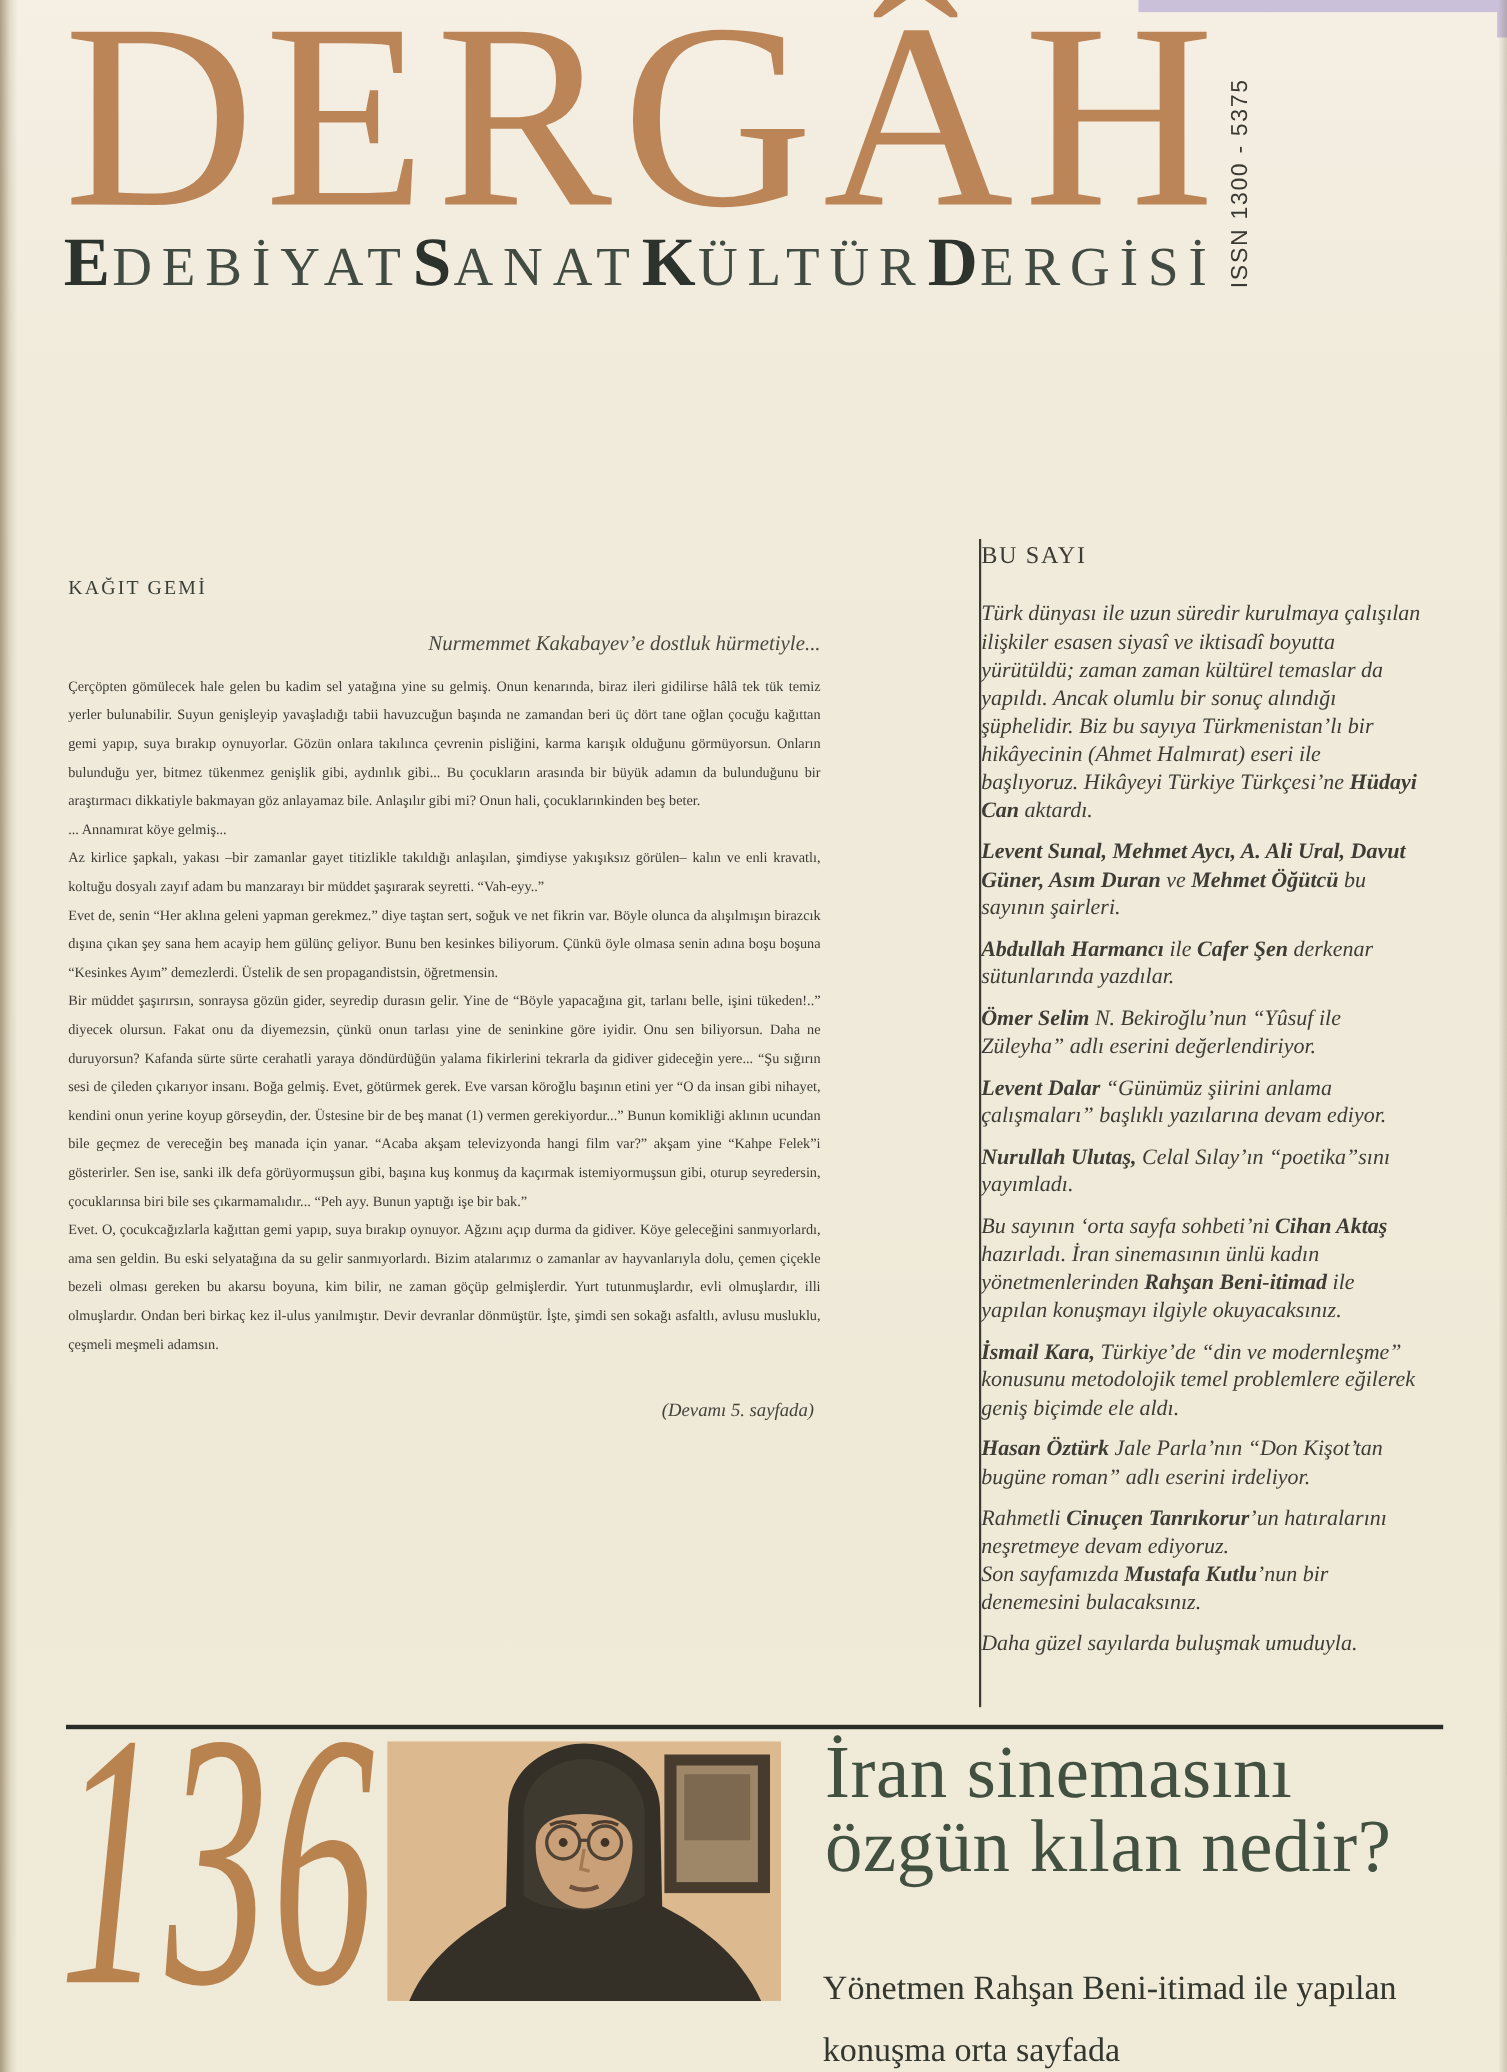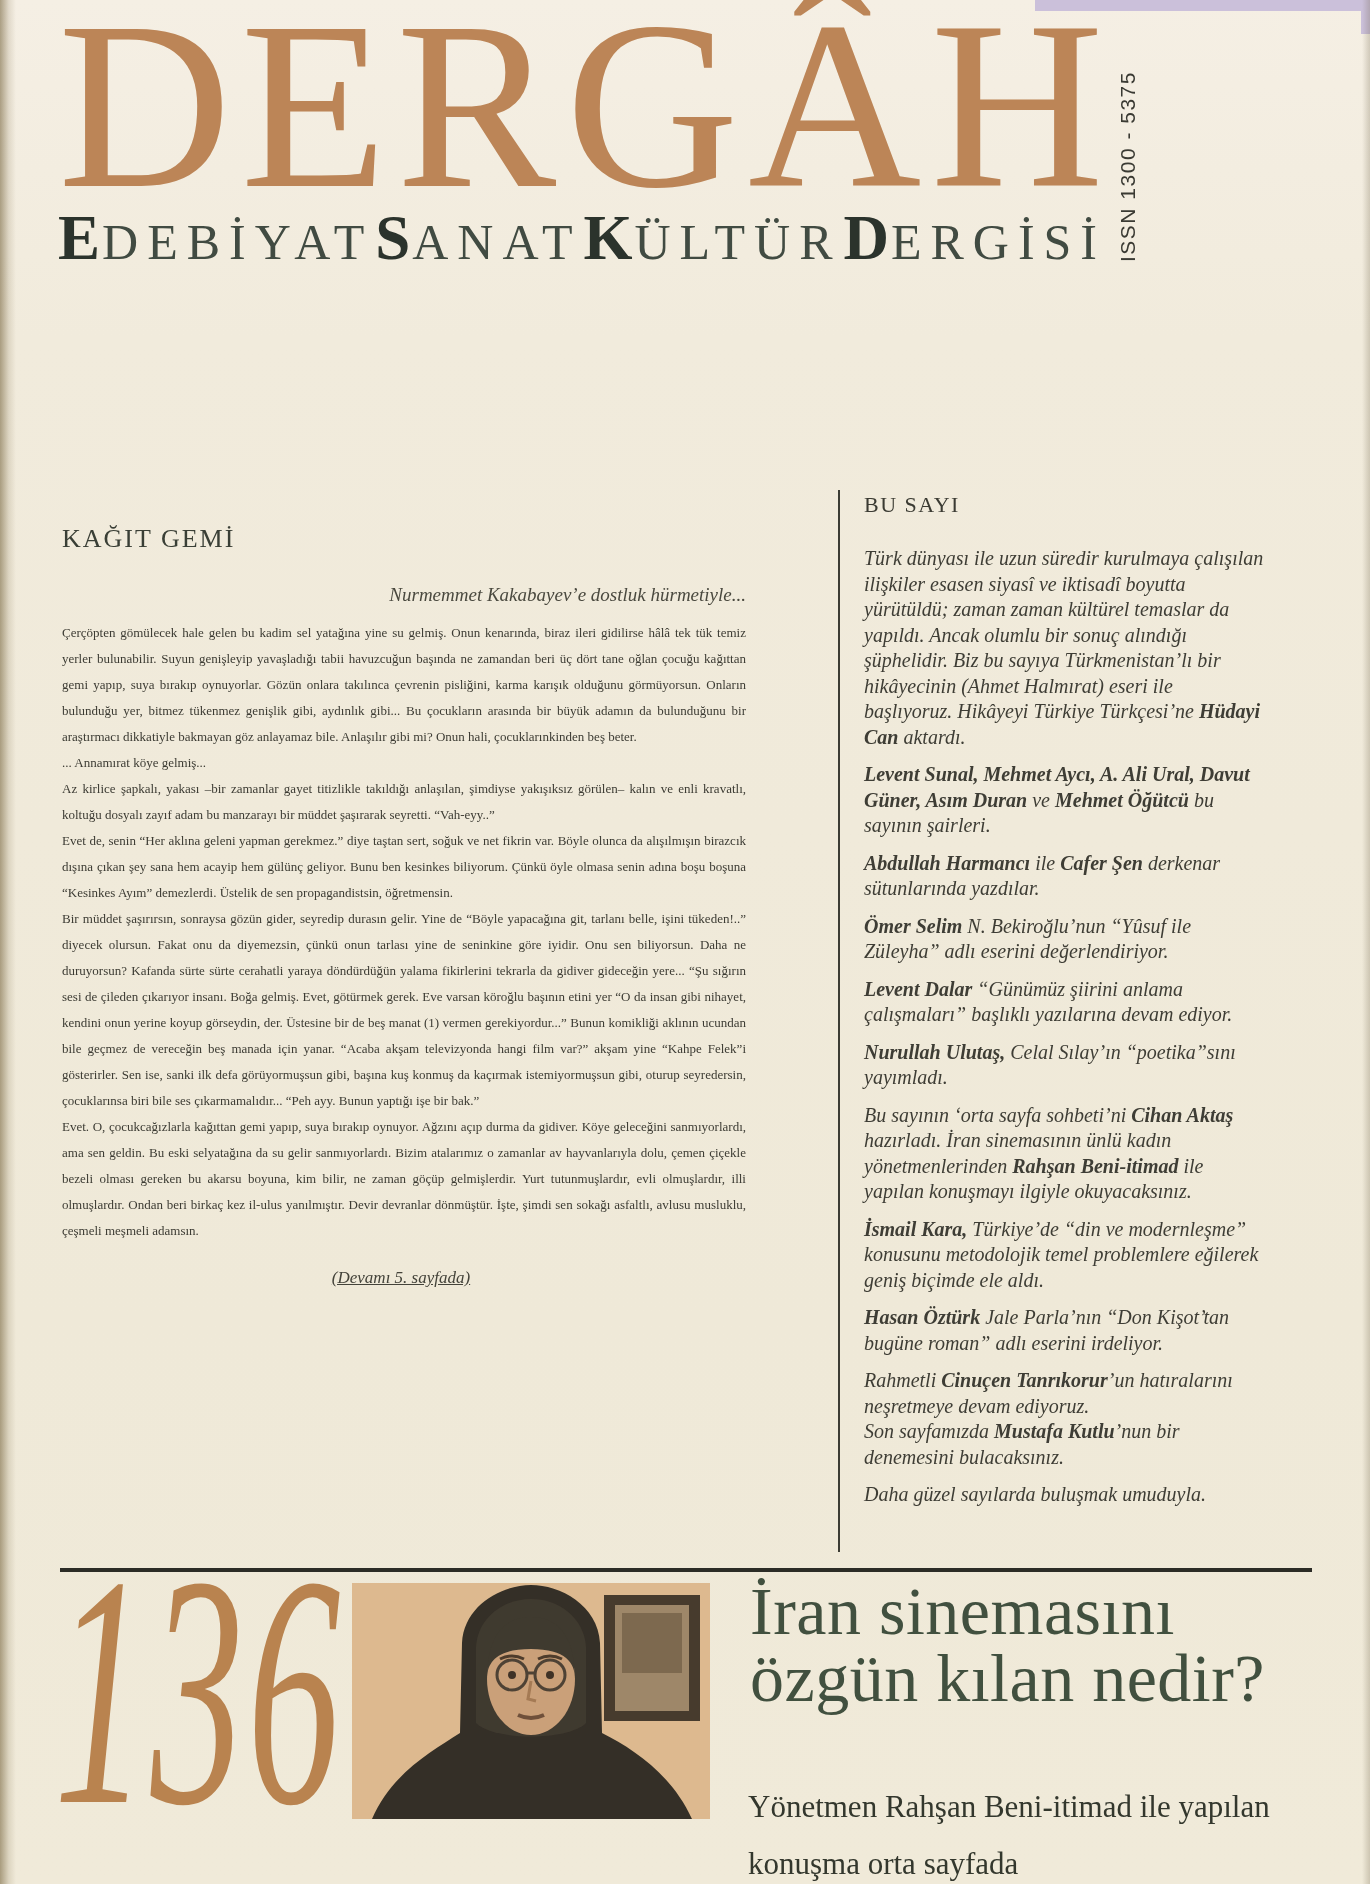--- a/index.html
+++ b/index.html
@@ -38,30 +38,30 @@
     position:absolute;left:58px;top:202px;width:1048px;
     display:flex;justify-content:space-between;align-items:baseline;
   }
   .sub-word{display:flex;align-items:baseline;}
   .sub-lead{font-size:63px;font-weight:700;color:#2b332c;letter-spacing:2px;}
   .sub-rest{font-size:50px;color:#414b42;letter-spacing:9px;font-weight:400;}
 
   
   .left-col{position:absolute;left:62px;top:478px;width:684px;color:#3c3b33;}
   .author{font-style:italic;font-size:35px;color:#3e443c;}
-  .article-title{margin-top:46px;font-size:26px;letter-spacing:2px;color:#3a3f36;}
+  .article-title{margin-top:46px;font-size:18px;letter-spacing:2px;color:#3a3f36;}
   .dedication{margin-top:30px;text-align:right;font-style:italic;font-size:19px;color:#4a493f;}
   .body-text{margin-top:14px;font-size:13px;line-height:26px;text-align:justify;}
   .body-text p{margin:0;}
-  .continuation{margin-top:24px;text-align:center;font-style:italic;font-size:17px;color:#44433a;padding-right:6px;text-decoration:underline;}
+  .continuation{margin-top:37px;text-align:right;font-style:italic;font-size:17px;color:#44433a;padding-right:6px;}
 
   
   .right-col{
-    position:absolute;left:838px;top:490px;width:400px;
-    border-left:2px solid #3c3c34;padding-left:24px;height:1062px;
+    position:absolute;left:890px;top:490px;width:400px;
+    border-left:2px solid #3c3c34;height:1062px;
   }
   .bu-sayi-heading{font-size:22px;letter-spacing:1.5px;color:#3b3b33;margin:2px 0 0;}
   .bu-sayi-list{margin-top:28px;}
   .bu-sayi-list p{
     margin:12px 0 0;font-style:italic;font-size:20px;line-height:25.5px;color:#3e3d35;
   }
   .bu-sayi-list p:first-child{margin-top:0;}
   .bu-sayi-list p.tight{margin-top:0;}
   .bu-sayi-list .b{font-weight:700;}
 

